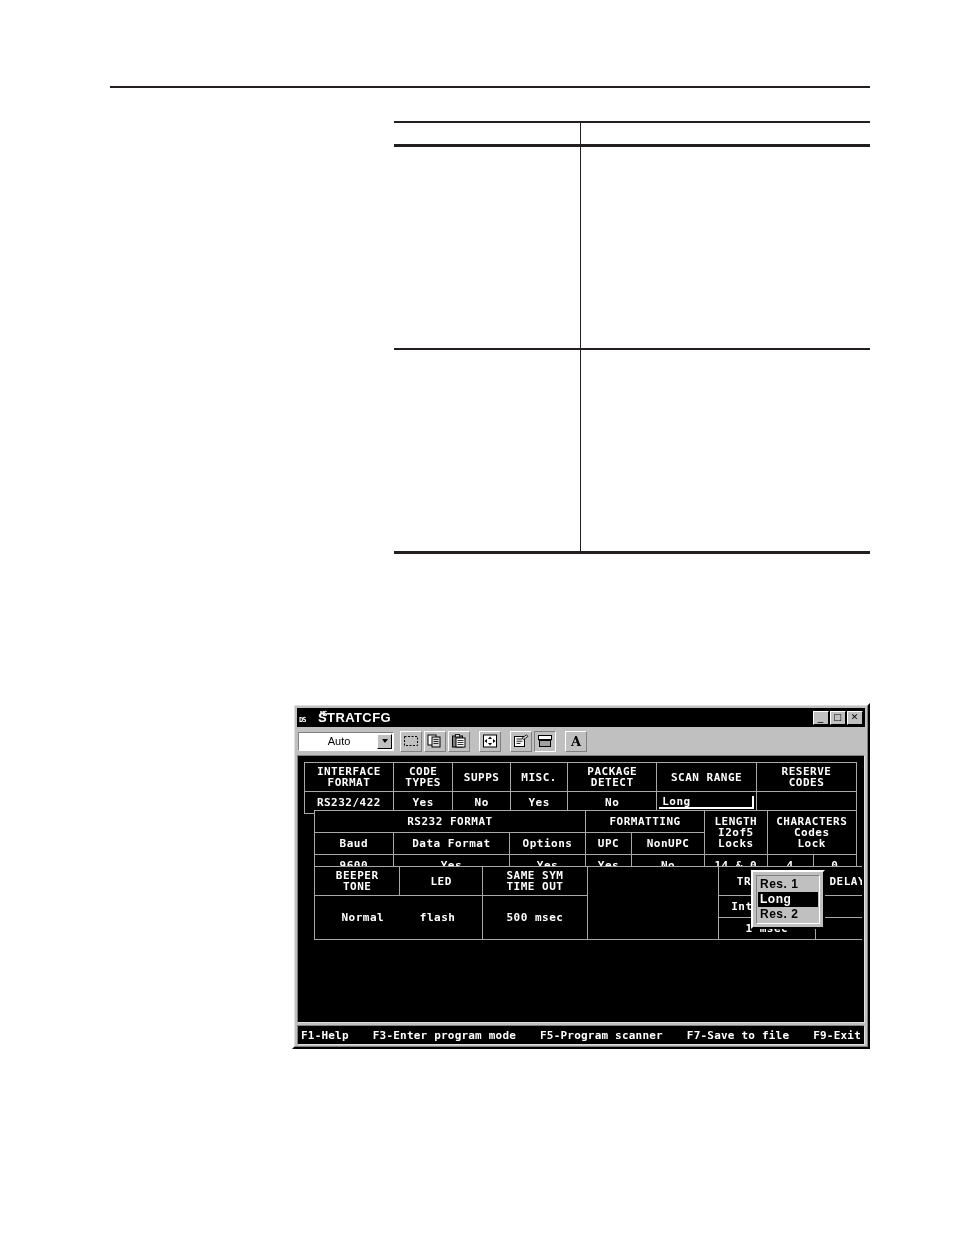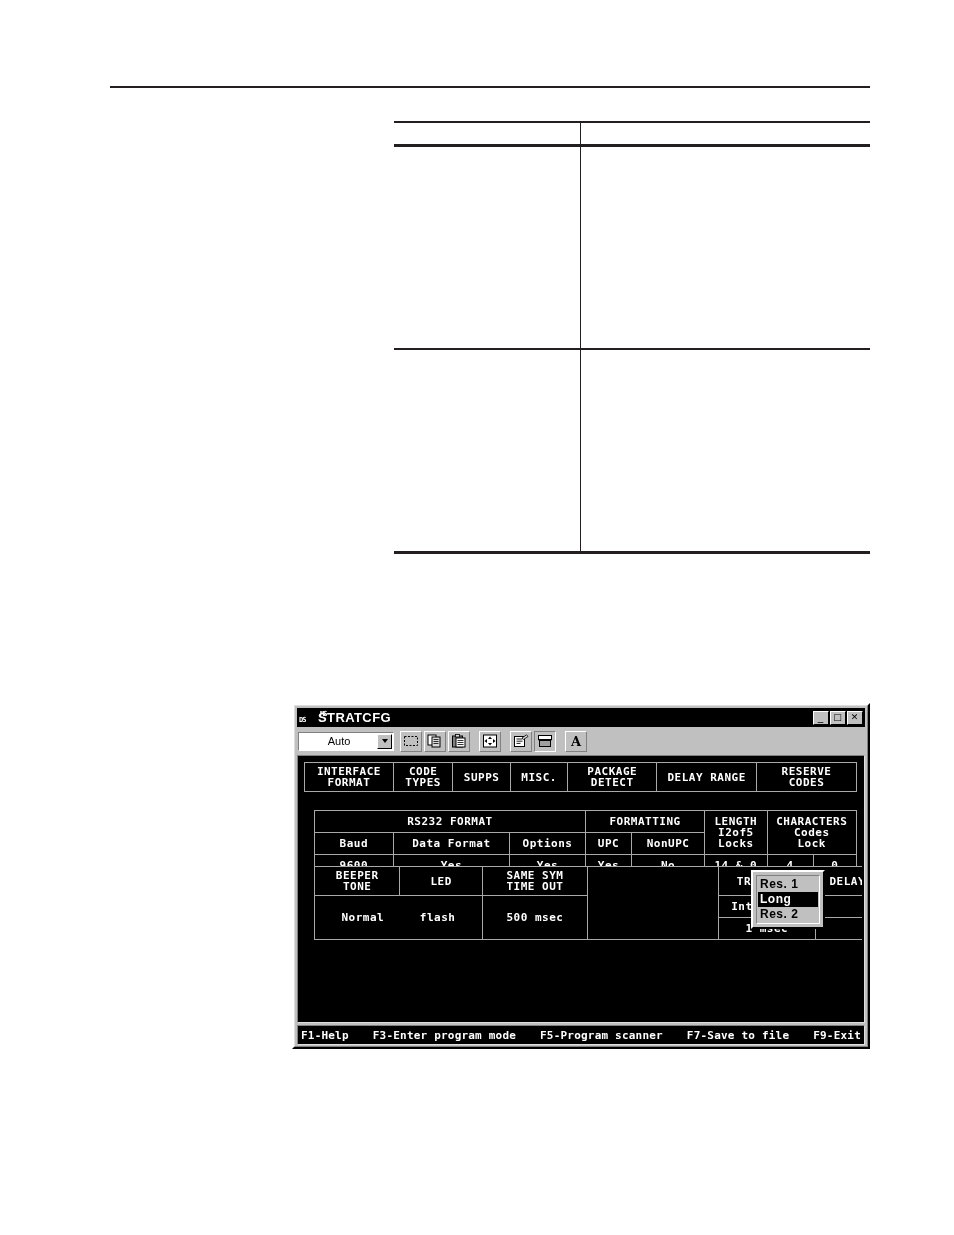--- a/index.html
+++ b/index.html
@@ -515,25 +515,36 @@
               <td class="h2">
                 <span>CODE</span><br>
                 <span>TYPES</span>
               </td>
               <td class="h2">SUPPS</td>
               <td class="h2">MISC.</td>
               <td class="h2">
                 <span>PACKAGE</span><br>
                 <span>DETECT</span>
               </td>
-              <td class="h2">DELAY RANGE</td>
+              <td class="h2">SCAN RANGE</td>
               <td class="h2">
                 <span>RESERVE</span><br>
                 <span>CODES</span>
               </td>
+            </tr>
+            <tr>
+              <td class="h1">RS232/422</td>
+              <td class="h1">Yes</td>
+              <td class="h1">No</td>
+              <td class="h1">Yes</td>
+              <td class="h1">No</td>
+              <td class="h1" style="padding:1px 2px;">
+                <span class="inset-field">Long</span>
+              </td>
+              <td class="h1"></td>
             </tr>
           </tbody>
         </table>
       </div>
 
       <div class="dosgrid" style="top:52px; left:14px; width:543px;">
         <table class="dostable">
           <colgroup>
             <col style="width:14.5%">
               <col style="width:21.5%">

